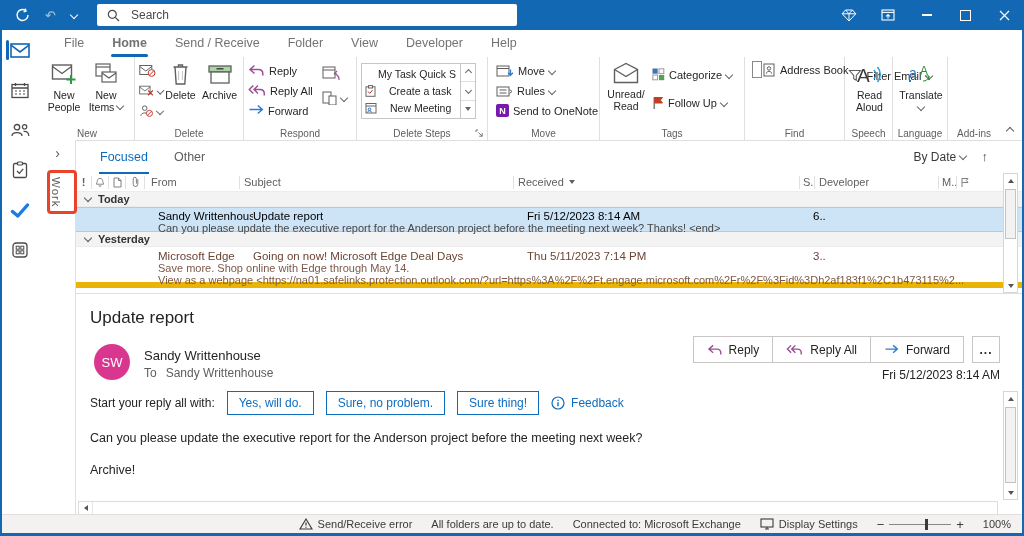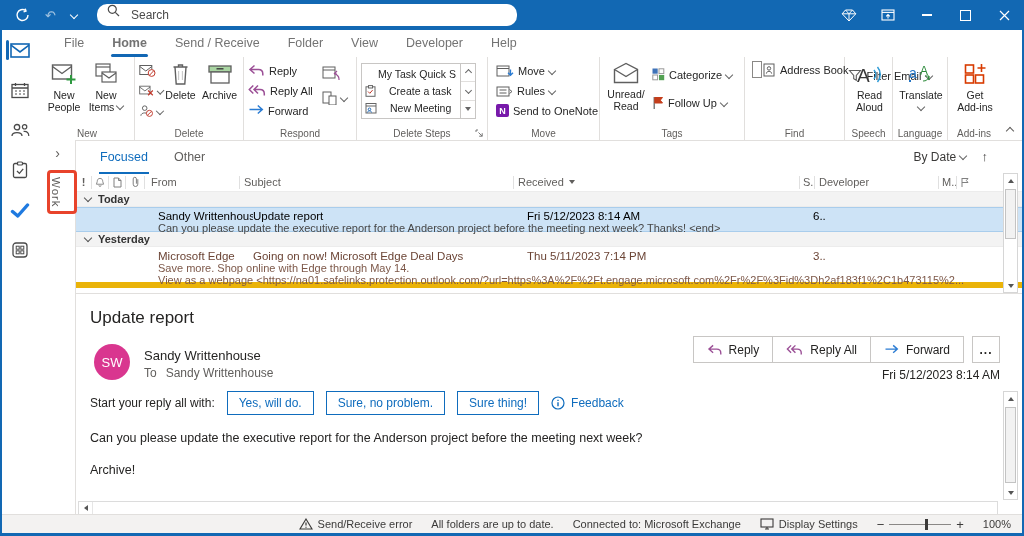--- a/index.html
+++ b/index.html
@@ -5,21 +5,21 @@
   html,body{margin:0;padding:0;background:#fff;}
   .win{position:relative;width:1024px;height:536px;background:#fff;overflow:hidden;
        font-family:"Liberation Sans",sans-serif;-webkit-font-smoothing:antialiased;}
   svg{display:block}
   
   .titlebar{position:absolute;left:0;top:0;right:0;height:30px;background:#1268b3;display:flex;align-items:center;color:#fff;z-index:20}
   .tb-left{display:flex;align-items:center;gap:15px;padding-left:15px;width:78px}
   .tb-undo{color:rgba(255,255,255,.6);font-size:13px;line-height:1}
   .chev{display:inline-block;width:5px;height:5px;border-right:1.2px solid currentColor;border-bottom:1.2px solid currentColor;transform:rotate(45deg);vertical-align:2px}
   .chev.up{transform:rotate(225deg);vertical-align:-1px}
-  .tb-search{position:absolute;left:97px;top:4px;width:420px;height:22px;background:#fff;border-radius:10px;display:flex;gap:9px;padding:0 10px;box-sizing:border-box}
+  .tb-search{position:absolute;left:97px;top:4px;width:420px;height:22px;background:#fff;border-radius:2px;display:flex;align-items:center;gap:9px;padding:0 10px;box-sizing:border-box}
   .tb-search input{border:none;outline:none;background:transparent;font-family:inherit;font-size:12px;color:#333;width:100%}
   .tb-search input::placeholder{color:#4a4a4a;opacity:1}
   .tb-right{position:absolute;right:0;top:0;height:30px;display:flex;align-items:stretch}
   .tb-btn{width:39px;display:flex;align-items:center;justify-content:center}
   .maxbox{width:9px;height:9px;border:1.2px solid #fff}
   .minline{width:10px;height:1.5px;background:#fff}
   
   .rail{position:absolute;left:0;top:30px;width:40px;bottom:21px;background:#fff;z-index:6}
   .rail-item{position:relative;height:40px;display:flex;align-items:center;justify-content:center;color:#4a4a4a}
   .rail-item.active{color:#1267b4}
@@ -501,31 +501,20 @@
               <path d="M21 14 a6 6 0 0 1-6 5 m6-5 v4 m0-4 h-4" fill="none" stroke="#2e8b3c" stroke-width="1.2"></path>
             </svg>
           </span>
         <span class="lbl">Translate</span>
         <span class="chev icon-chev"></span>
       </div>
       <div class="glabel">Language</div>
     </div>
 
     <div class="rgroup" style="width:52px;border-right:none;justify-content:center">
-      <div class="bigbtn" style="width:46px">
-        <span>
-            <svg width="25" height="24" viewBox="0 0 25 24">
-              <rect x="2.5" y="3" width="8" height="8" fill="none" stroke="#d83b01" stroke-width="1.6"></rect>
-              <rect x="2.5" y="13" width="8" height="8" fill="none" stroke="#d83b01" stroke-width="1.6"></rect>
-              <rect x="12.5" y="13" width="8" height="8" fill="none" stroke="#d83b01" stroke-width="1.6"></rect>
-              <path d="M18.5 2 v8 M14.5 6 h8" stroke="#d83b01" stroke-width="1.6"></path>
-            </svg>
-          </span>
-        <span class="lbl" style="width:40px">Get Add-ins</span>
-      </div>
       <div class="glabel">Add-ins</div>
     </div>
 
     <div style="flex:1;position:relative">
       <span class="collapse-chev"><span class="chev up"></span></span>
     </div>
   </div>
 
   <div class="fstrip">
     <div class="fexpand">›</div>

